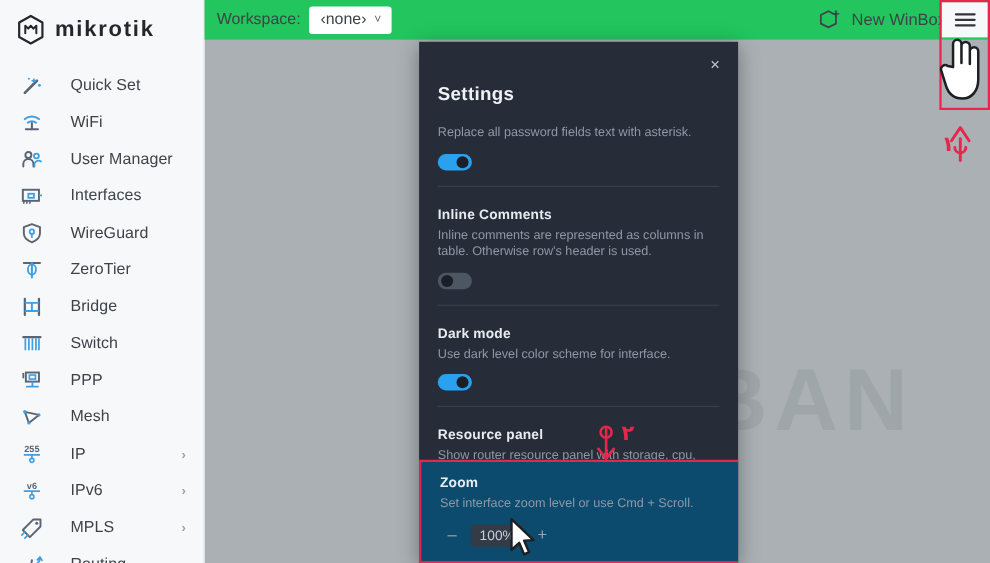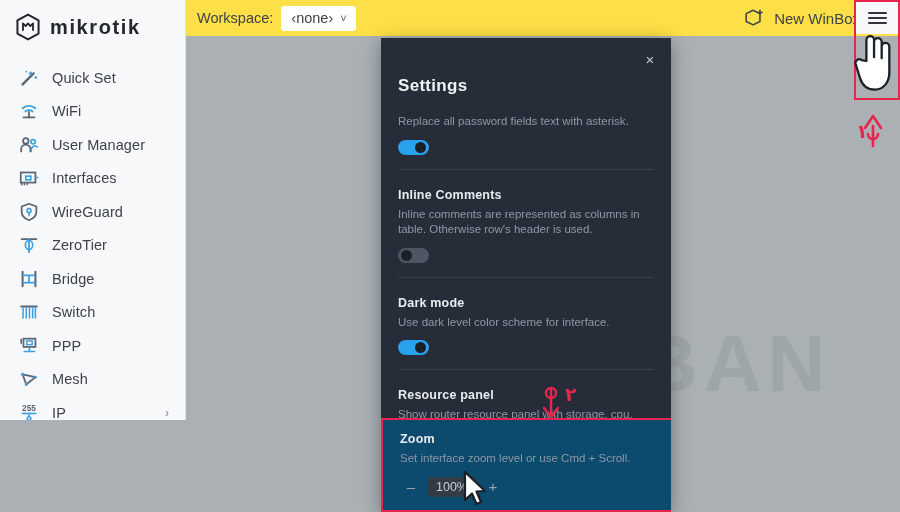--- a/index.html
+++ b/index.html
@@ -15,57 +15,57 @@
   .watermark {
     position: absolute; left: 640px; top: 318px;
     font-size: 80px; font-weight: 700; letter-spacing: 6px;
     color: rgba(150,158,163,0.55);
     user-select: none; pointer-events: none;
   }
 
   
   .sidebar {
     position: absolute; left: 0; top: 0;
-    width: 186px; height: 420px;
+    width: 186px; height: 512px;
     background: #f7f8fa;
     border-right: 1px solid #dfe2e6;
     overflow: hidden;
   }
   .brand {
     display: flex; align-items: center; gap: 9px;
     padding: 13px 0 14px 15px;
   }
   .brand-mark { width: 26px; height: 28px; flex: 0 0 auto; }
   .brand-text {
     font-size: 20px; font-weight: 700; color: #24272b;
     letter-spacing: 1.6px; line-height: 1;
   }
   .nav { padding-top: 6px; }
   .nav-item {
     position: relative;
-    display: flex; align-items: center; gap: 12px;
+    display: flex; align-items: center; gap: 24px;
     height: 33.5px; padding-left: 18px;
     cursor: pointer;
   }
   .nav-icon { width: 22px; height: 22px; flex: 0 0 auto; display: block; }
   .nav-label {
     font-size: 14.5px; color: #3e4348; letter-spacing: .1px;
     white-space: nowrap;
   }
   .nav-chevron {
     position: absolute; right: 16px; top: 50%;
     transform: translateY(-50%);
     font-size: 12px; color: #9aa1a8; font-weight: 700;
   }
 
   
   .topbar {
     position: absolute; left: 186px; top: 0;
     width: 714px; height: 36px;
-    background: #fde047;
+    background: #22c55e;
     display: flex; align-items: center;
   }
   .ws-label {
     margin-left: 11px; font-size: 14.5px; color: #3e4348;
   }
   .ws-select {
     margin-left: 8px; display: flex; align-items: center; gap: 7px;
     background: #ffffff; border-radius: 3px;
     padding: 4px 9px 5px 10px; cursor: pointer;
   }

